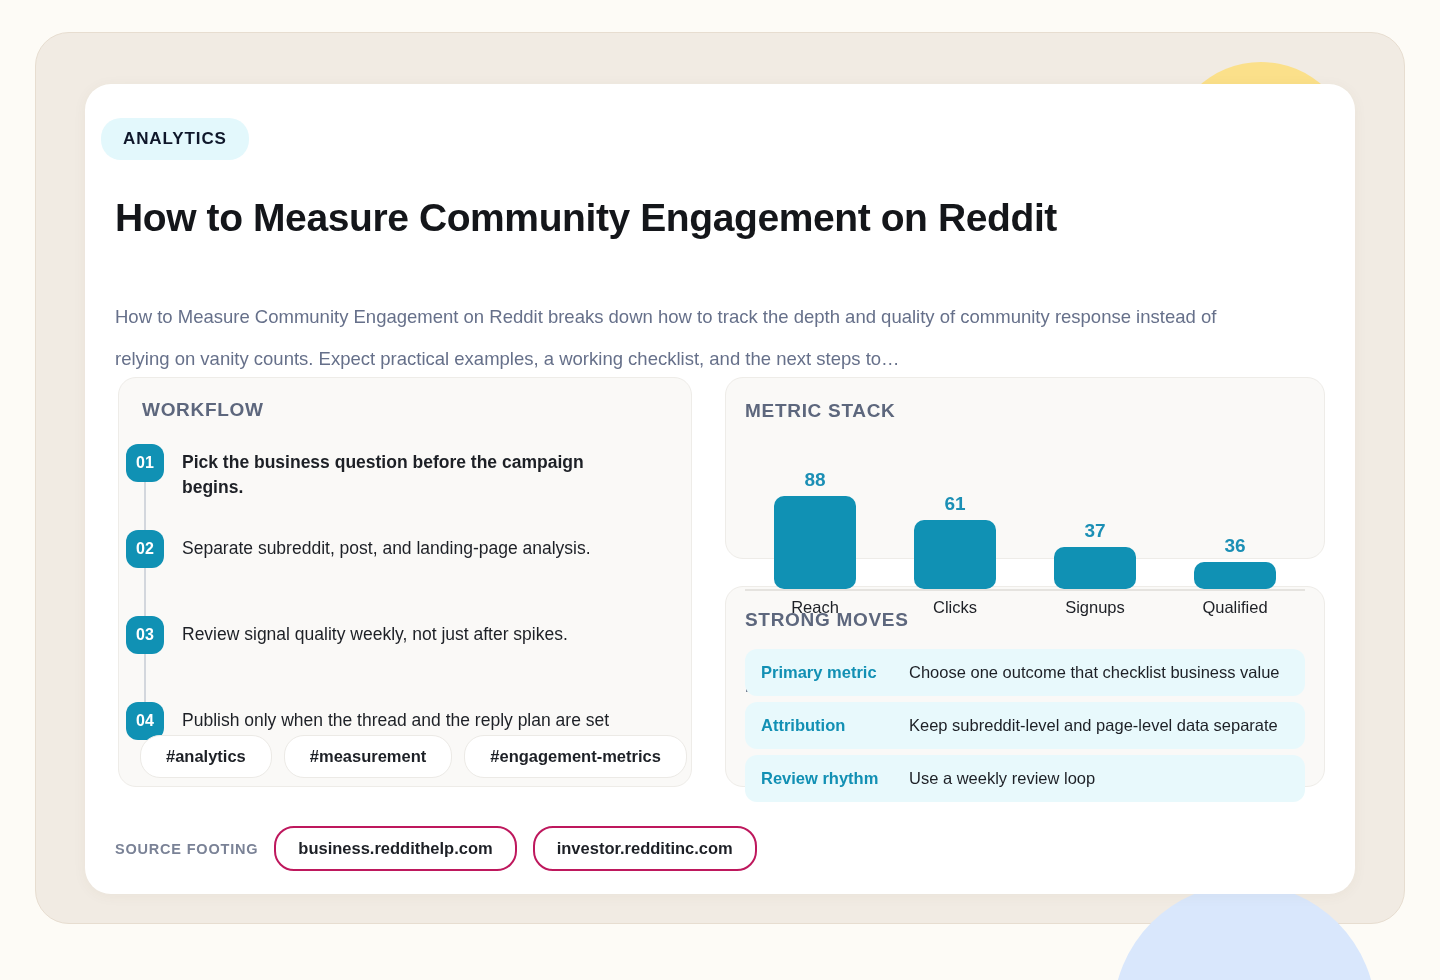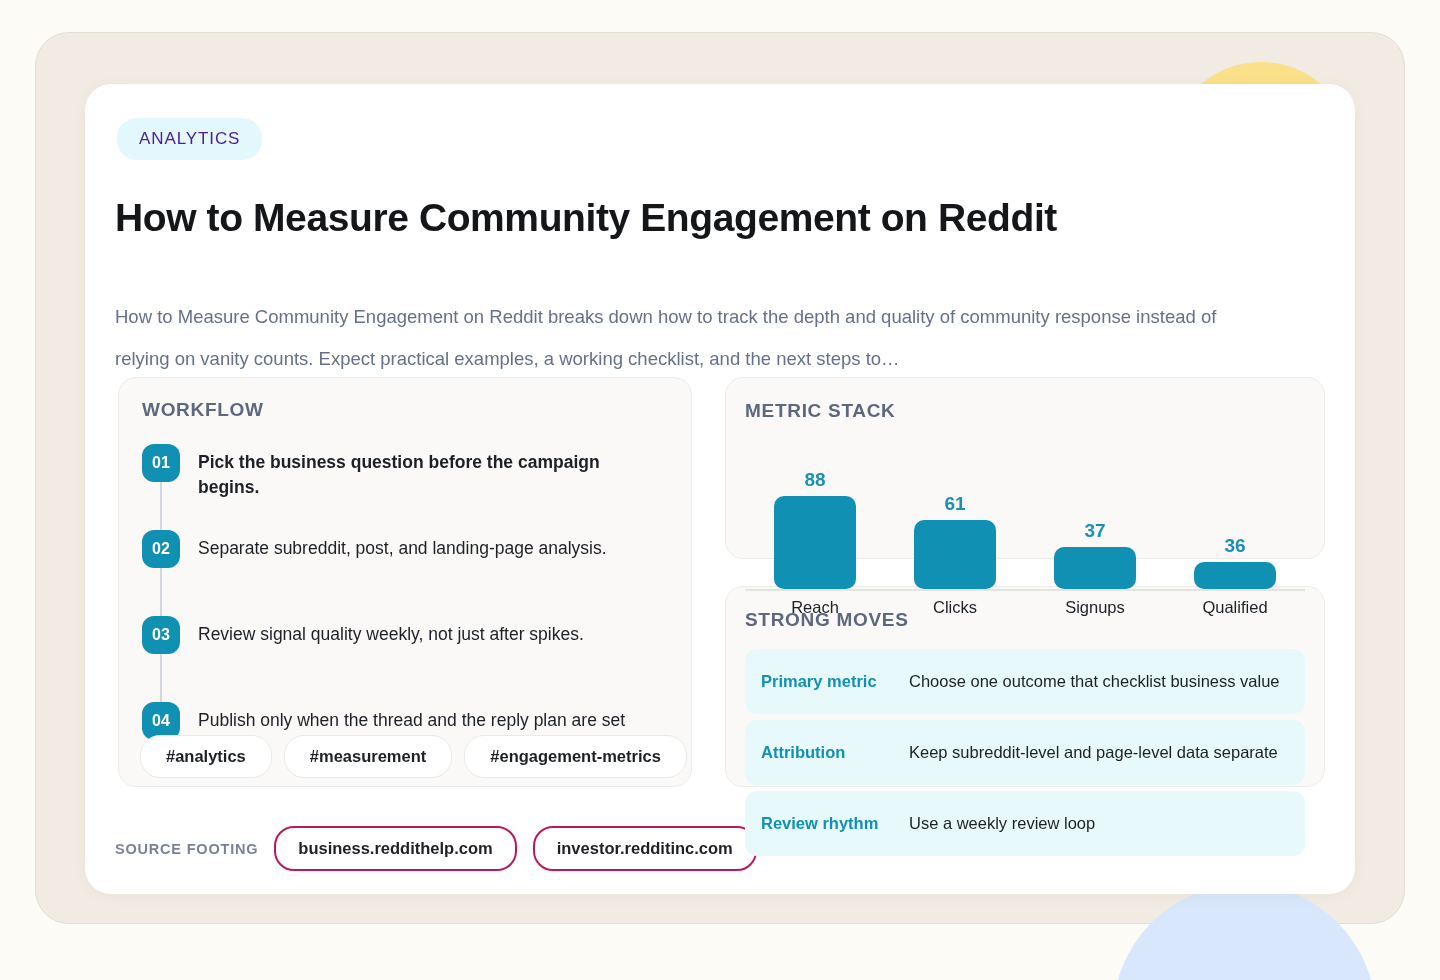--- a/index.html
+++ b/index.html
@@ -65,26 +65,26 @@
     background: #ffffff;
     border-radius: 26px;
     z-index: 3;
     box-shadow: 0 2px 14px rgba(90, 70, 40, 0.05);
     overflow: visible;
   }
 
   
   .badge {
     position: absolute;
-    left: 32px;
+    left: 16px;
     top: 34px;
     background: #e3f8fc;
-    color: #4c1d95;
+    color: #0f172a;
     font-size: 17px;
-    font-weight: normal;
+    font-weight: bold;
     letter-spacing: 0.9px;
     padding: 11px 22px;
     border-radius: 20px;
   }
   .page-title {
     position: absolute;
     left: 30px;
     top: 110px;
     width: 1010px;
     font-size: 39px;
@@ -115,21 +115,21 @@
     font-size: 19px;
     font-weight: bold;
     letter-spacing: 0.7px;
     color: #5d677d;
   }
 
   
   #workflow-panel { left: 33px; top: 293px; width: 574px; height: 410px; }
   #workflow-title { left: 57px; top: 315px; }
 
-  .steps { position: absolute; left: 57px; top: 360px; width: 520px; }
+  .steps { position: absolute; left: 41px; top: 360px; width: 520px; }
   .step {
     position: relative;
     display: flex;
     align-items: flex-start;
     gap: 18px;
     height: 86px;
   }
   .step-badge {
     position: relative;
     flex: 0 0 auto;
@@ -261,21 +261,21 @@
     top: 565px;
     width: 560px;
     z-index: 4;
   }
   .move-row {
     display: flex;
     align-items: flex-start;
     gap: 18px;
     background: #e8f9fc;
     border-radius: 12px;
-    padding: 21px 16px;
+    padding: 12px 16px;
     margin-bottom: 6px;
   }
   .move-key {
     flex: 0 0 130px;
     font-size: 16.5px;
     font-weight: bold;
     color: #1290b4;
     line-height: 23px;
   }
   .move-val {

